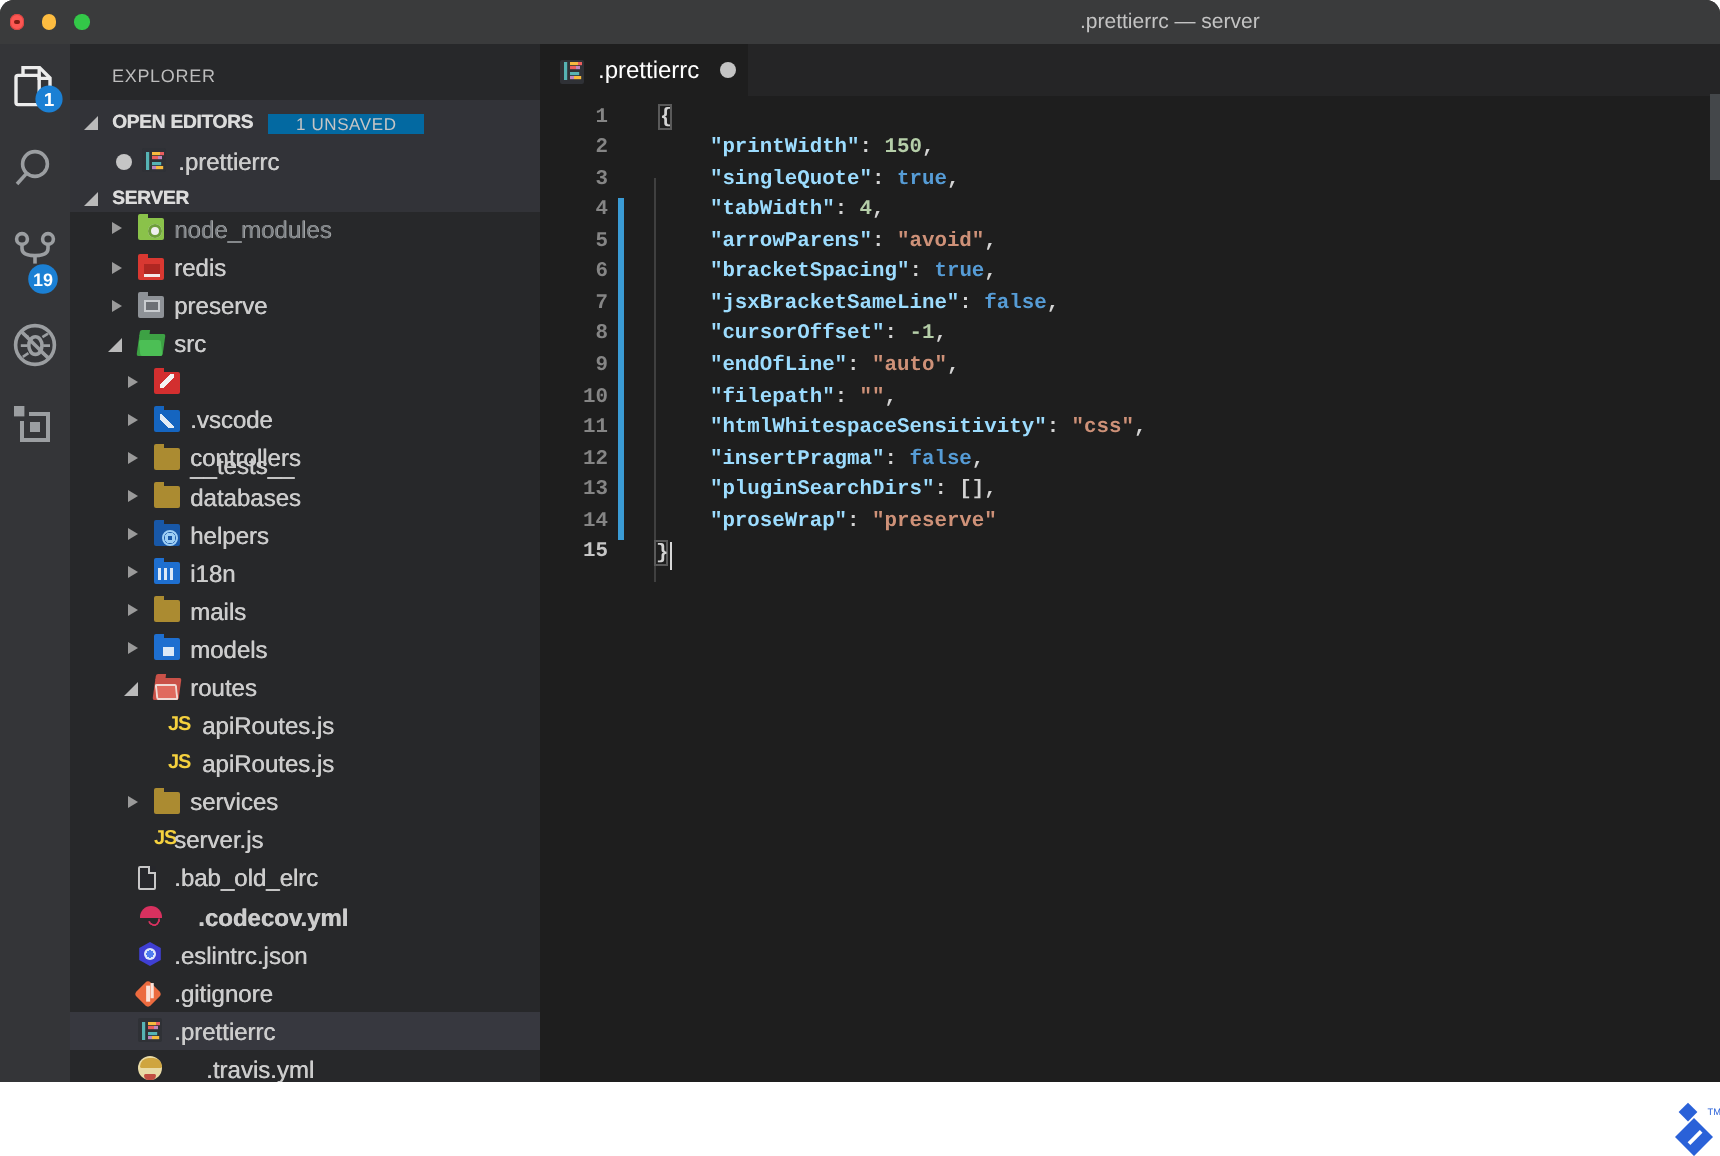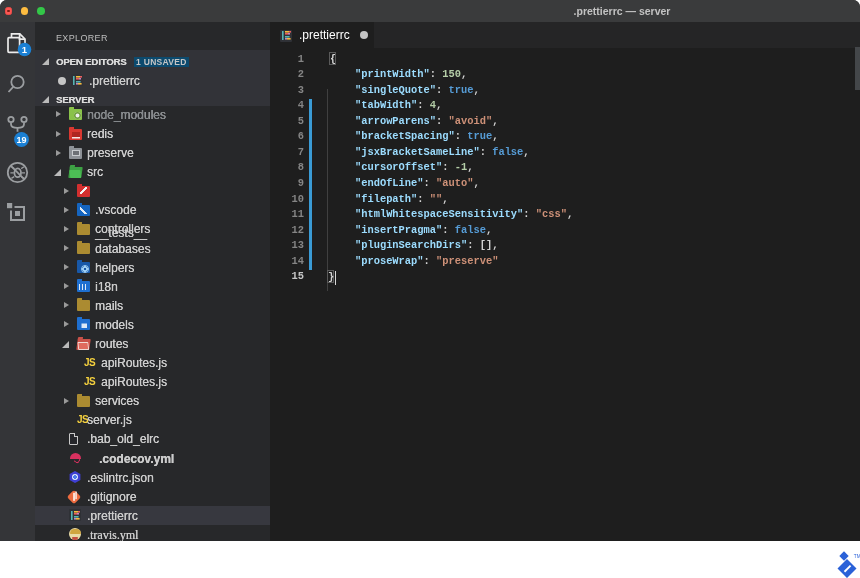--- a/index.html
+++ b/index.html
@@ -1,19 +1,19 @@
 <!DOCTYPE html>
 <html><head>
 <meta charset="utf-8">
 <style>
   * { margin:0; padding:0; box-sizing:border-box; }
   html,body { width:860px; height:578px; background:#ffffff; font-family:"Liberation Sans", sans-serif; }
   #win { position:absolute; left:0; top:0; width:860px; height:541px; background:#1e1e1e; border-radius:7px 7px 0 0; overflow:hidden; }
   #titlebar { position:absolute; left:0; top:0; width:860px; height:22px; background:#3a3b3c; }
-  #title { position:absolute; top:0; left:540px; width:164px; height:22px; line-height:23px; text-align:center; font-size:10.5px; color:#c3c3c3;font-weight:bold; }
+  #title { position:absolute; top:0; left:540px; width:164px; height:22px; line-height:23px; font-size:10.5px; color:#c3c3c3; }
   .tl { position:absolute; top:7.3px; width:7.6px; height:7.6px; border-radius:50%; }
   #activity { position:absolute; left:0; top:22px; width:35px; height:519px; background:#343538; }
   #sidebar { position:absolute; left:35px; top:22px; width:235px; height:519px; background:#27282a; overflow:hidden; }
   #secblock { position:absolute; left:0; top:28px; width:235px; height:56px; background:#323338; }
   .srow { position:absolute; left:0; width:235px; height:19px; }
   .tree-label { position:absolute; top:2.6px; font-size:12px; color:#cccccc; white-space:nowrap; text-shadow:0.25px 0 0 #cccccc; }
   .hdr { font-size:9.6px; font-weight:bold; color:#dcdcdc; letter-spacing:-0.15px; top:4px; }
   .chev { position:absolute; top:6px; width:0; height:0; border-top:3.5px solid transparent; border-bottom:3.5px solid transparent; border-left:5px solid #9a9a9a; }
   .chev-open { position:absolute; top:6px; width:0; height:0; border-left:7px solid transparent; border-bottom:7px solid #bababa; }
   .ficon { position:absolute; top:3px; width:13px; height:13px; }
@@ -129,21 +129,21 @@
     </svg>
   </div>
   <div id="sidebar">
     <div style="position:absolute;left:21px;top:10.5px;font-size:9px;color:#bdbdbd;letter-spacing:0.35px;">EXPLORER</div>
     <div id="secblock"></div>
     <div id="sb-rows">
 
       <div class="srow" style="top:30.2px;">
         <div class="chev-open" style="left:7px;"></div>
         <span class="tree-label hdr" style="left:21px;">OPEN EDITORS</span>
-        <span style="position:absolute;left:99px;top:4.5px;background:#0c4a6e;color:#c5c5c5;font-size:8.5px;font-weight:bold;height:10px;line-height:10.5px;padding:0 2px;letter-spacing:0.3px;">1 UNSAVED</span>
+        <span style="position:absolute;left:99px;top:4.5px;background:#0369a1;color:#c5c5c5;font-size:8.5px;font-weight:normal;height:10px;line-height:10.5px;padding:0 14px;letter-spacing:0.3px;">1 UNSAVED</span>
       </div>
 
       <div class="srow" style="top:49.2px;">
         <div style="position:absolute;left:23px;top:5.5px;width:8px;height:8px;border-radius:50%;background:#c5c5c5;"></div>
         <span class="ficon icon-prettier" style="left:36px;"></span>
         <span class="tree-label" style="left:54px;">.prettierrc</span>
       </div>
 
       <div class="srow" style="top:68.3px;">
         <div class="chev-open" style="left:7px;"></div>
@@ -247,21 +247,21 @@
       <div class="srow" style="top:465.1px;">
         <span class="ficon icon-git" style="left:34px;"></span>
         <span class="tree-label" style="left:52px;">.gitignore</span>
       </div>
       <div class="srow" style="top:484.2px;background:#37383f;">
         <span class="ficon icon-prettier" style="left:34px;"></span>
         <span class="tree-label" style="left:52px;">.prettierrc</span>
       </div>
       <div class="srow" style="top:503.3px;">
         <span class="ficon icon-travis" style="left:34px;"></span>
-        <span class="tree-label" style="left:52px;font-family:Liberation Serif, serif;">.travis.yml</span>
+        <span class="tree-label" style="left:68px;">.travis.yml</span>
       </div>
     </div>
   </div>
 
   <div id="editor">
     <div id="tabbar">
       <div id="tab1">
         <span class="ficon icon-prettier" style="left:10px;top:7.5px;"></span>
         <div style="position:absolute;left:29px;top:6px;font-size:12px;color:#ffffff;">.prettierrc</div>
         <div style="position:absolute;left:90px;top:9px;width:8px;height:8px;border-radius:50%;background:#c4c4c4;"></div>

